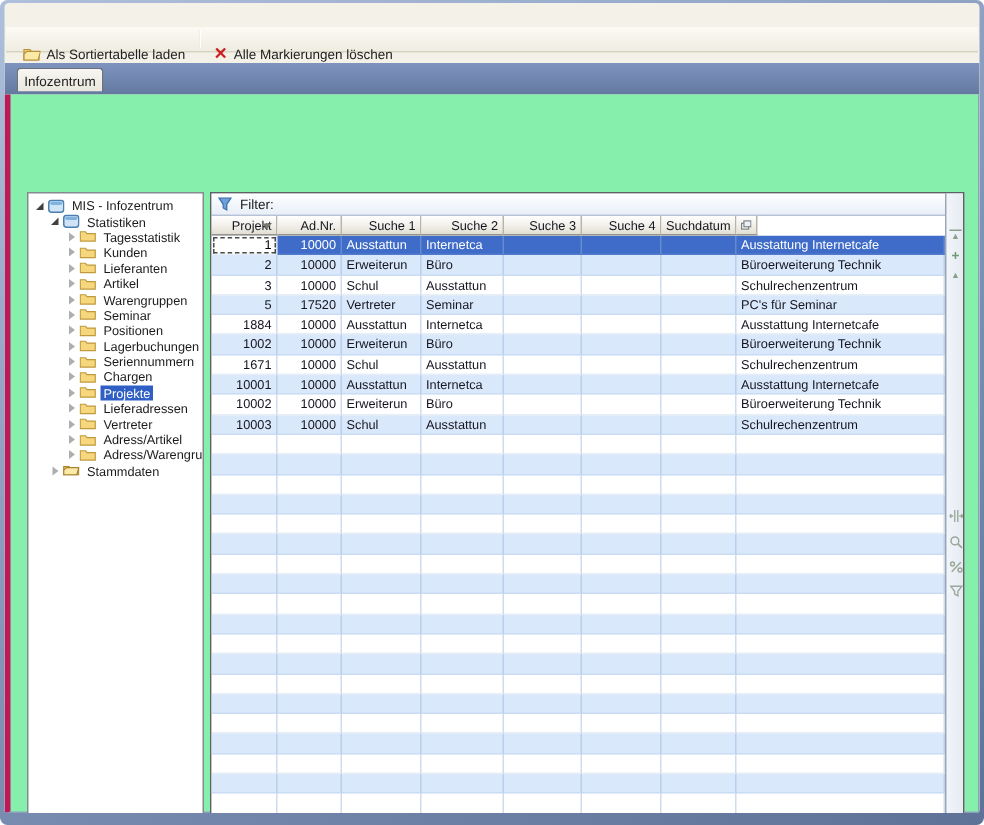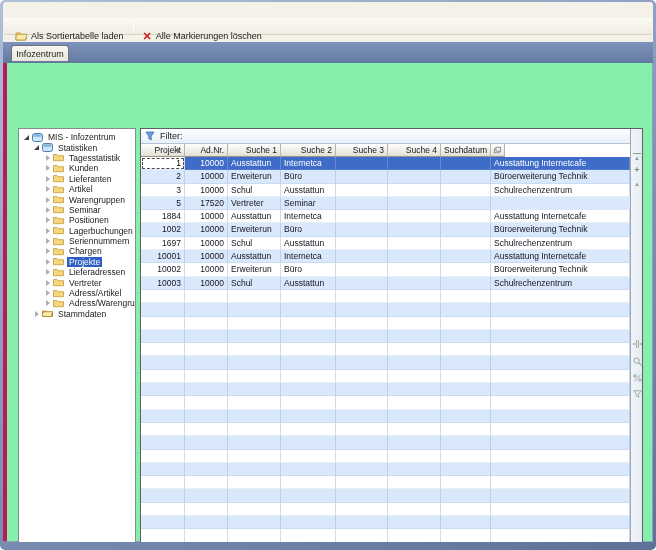--- a/index.html
+++ b/index.html
@@ -368,20 +368,21 @@
               </div>
 
               <div class="grid-row">
                 <div class="cell c0 num">5</div>
                 <div class="cell c1 num">17520</div>
                 <div class="cell c2">Vertreter</div>
                 <div class="cell c3">Seminar</div>
                 <div class="cell c4"></div>
                 <div class="cell c5"></div>
                 <div class="cell c6"></div>
+                <div class="cell c7">PC's für Seminar</div>
               </div>
 
               <div class="grid-row">
                 <div class="cell c0 num">1884</div>
                 <div class="cell c1 num">10000</div>
                 <div class="cell c2">Ausstattun</div>
                 <div class="cell c3">Internetca</div>
                 <div class="cell c4"></div>
                 <div class="cell c5"></div>
                 <div class="cell c6"></div>
@@ -393,21 +394,21 @@
                 <div class="cell c1 num">10000</div>
                 <div class="cell c2">Erweiterun</div>
                 <div class="cell c3">Büro</div>
                 <div class="cell c4"></div>
                 <div class="cell c5"></div>
                 <div class="cell c6"></div>
                 <div class="cell c7">Büroerweiterung Technik</div>
               </div>
 
               <div class="grid-row">
-                <div class="cell c0 num">1697</div>
+                <div class="cell c0 num">1671</div>
                 <div class="cell c1 num">10000</div>
                 <div class="cell c2">Schul</div>
                 <div class="cell c3">Ausstattun</div>
                 <div class="cell c4"></div>
                 <div class="cell c5"></div>
                 <div class="cell c6"></div>
                 <div class="cell c7">Schulrechenzentrum</div>
               </div>
 
               <div class="grid-row">

